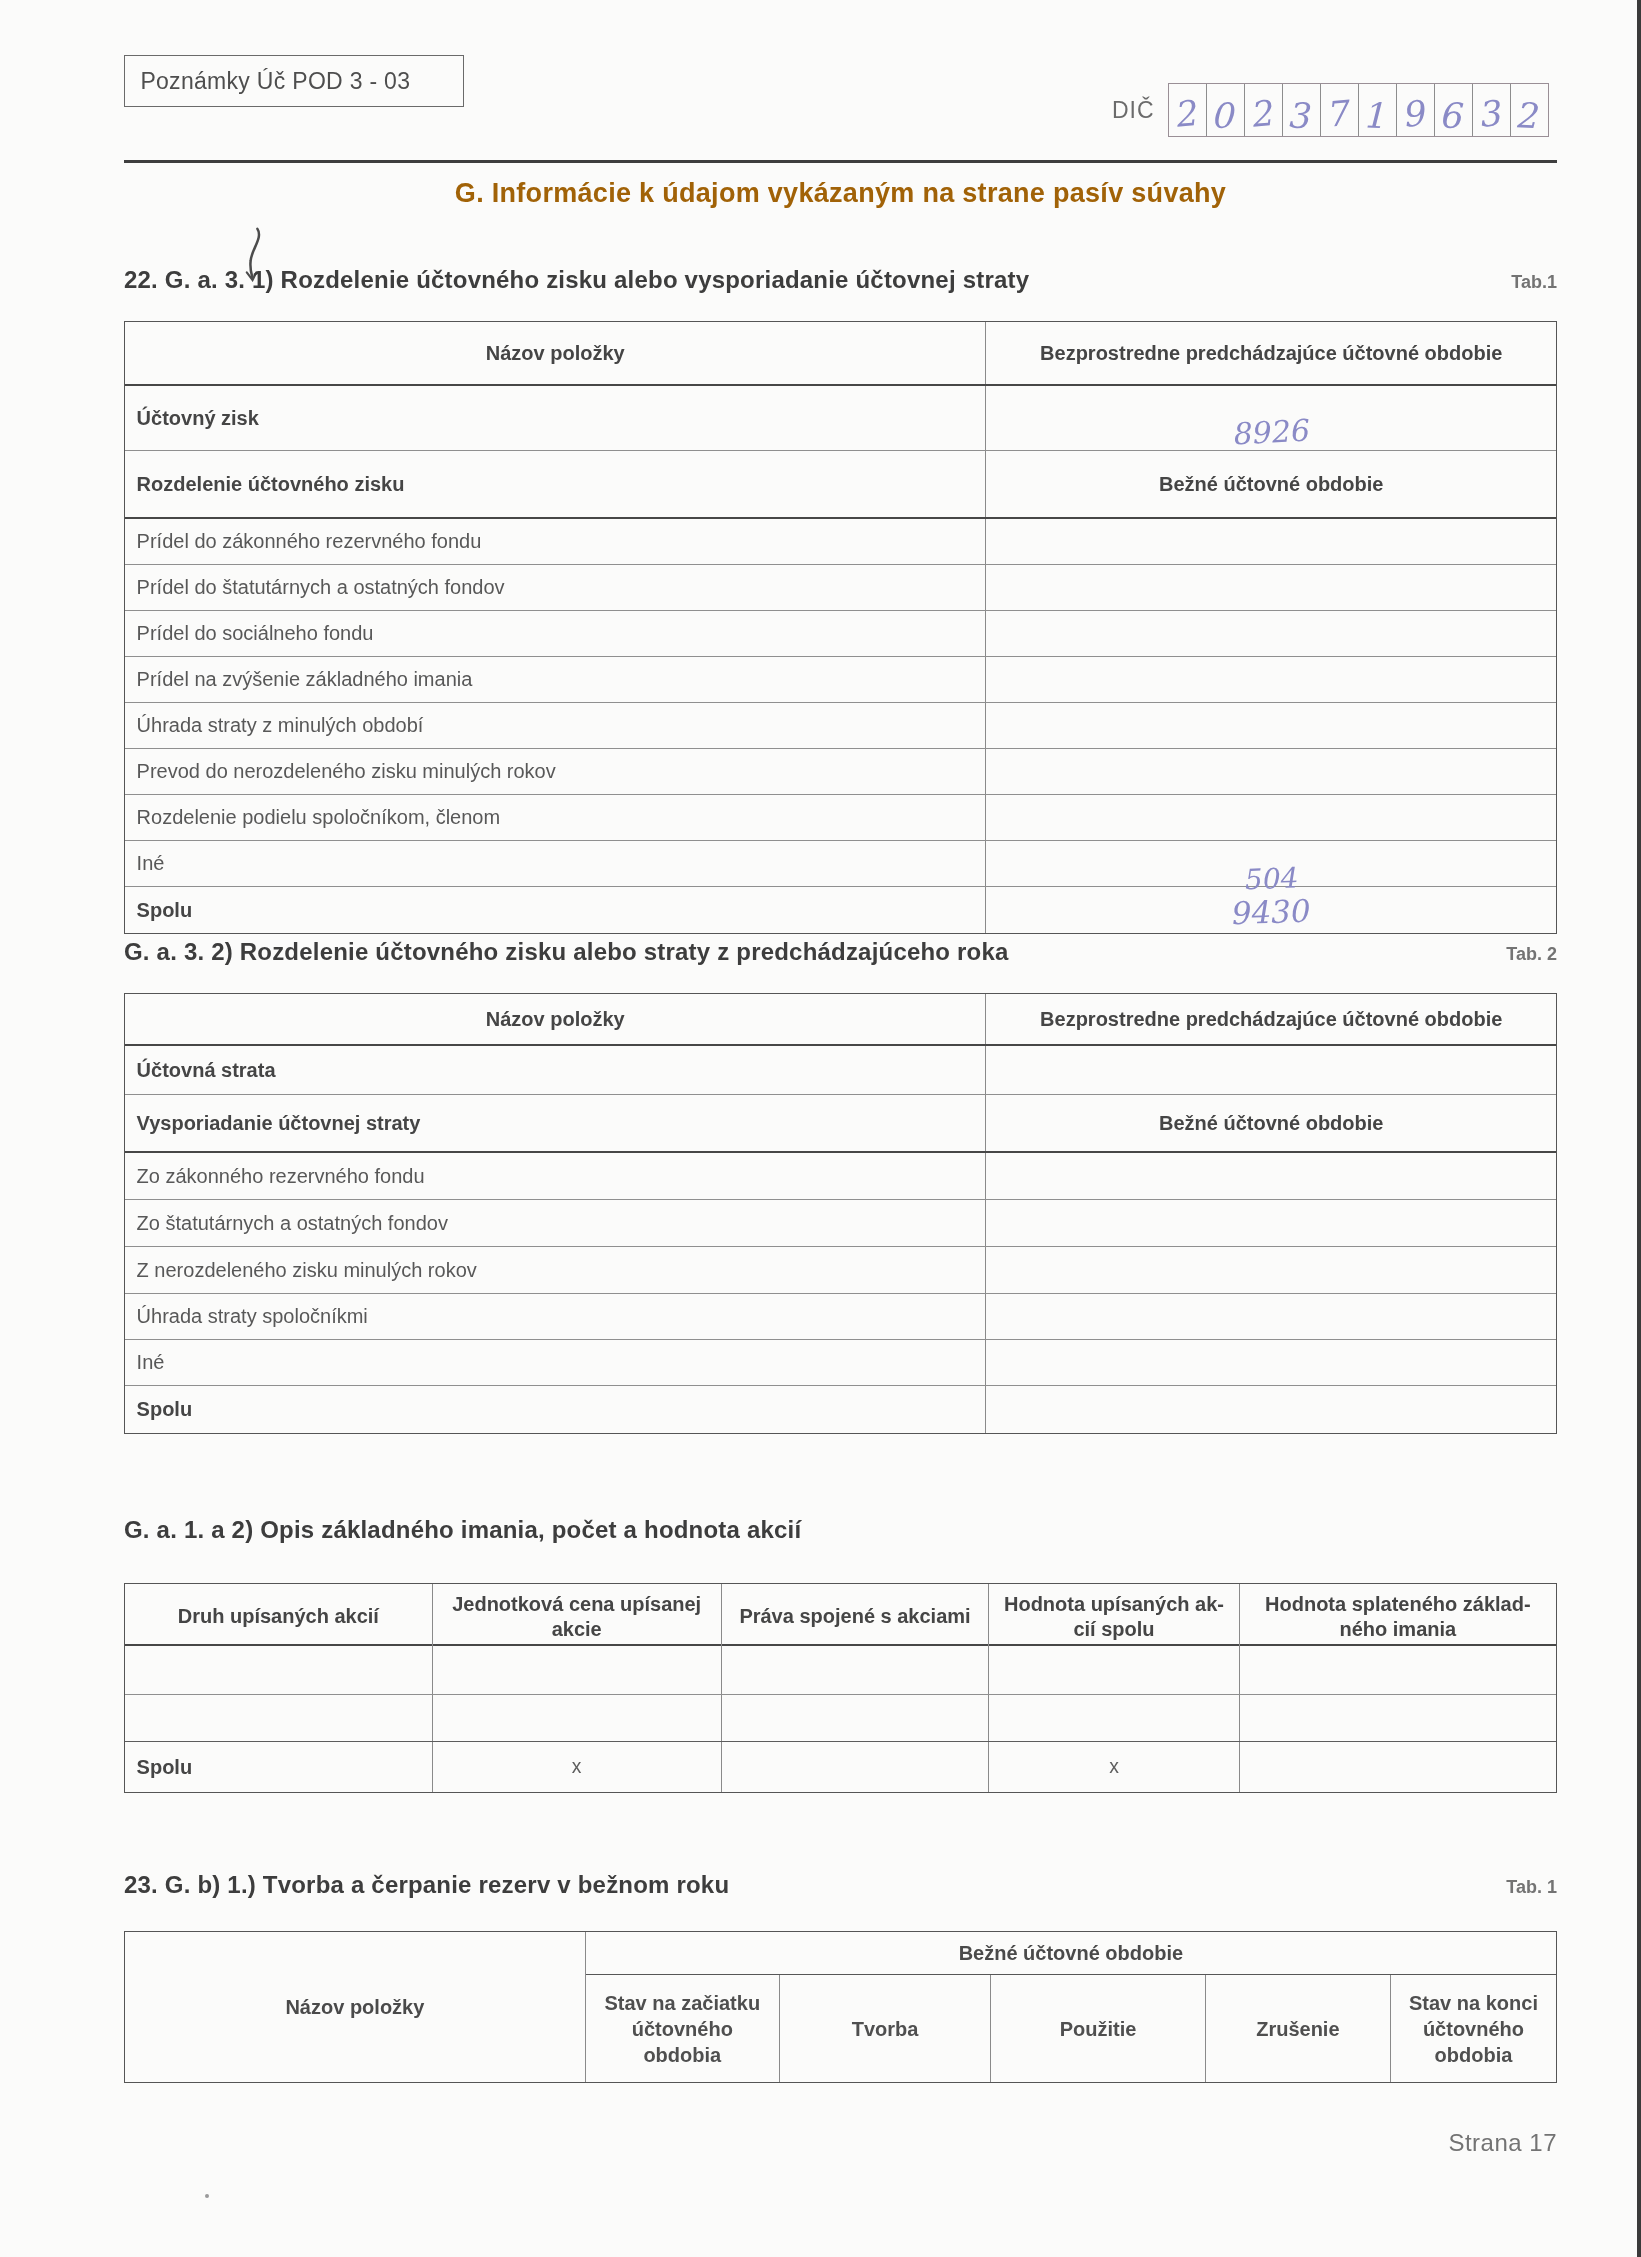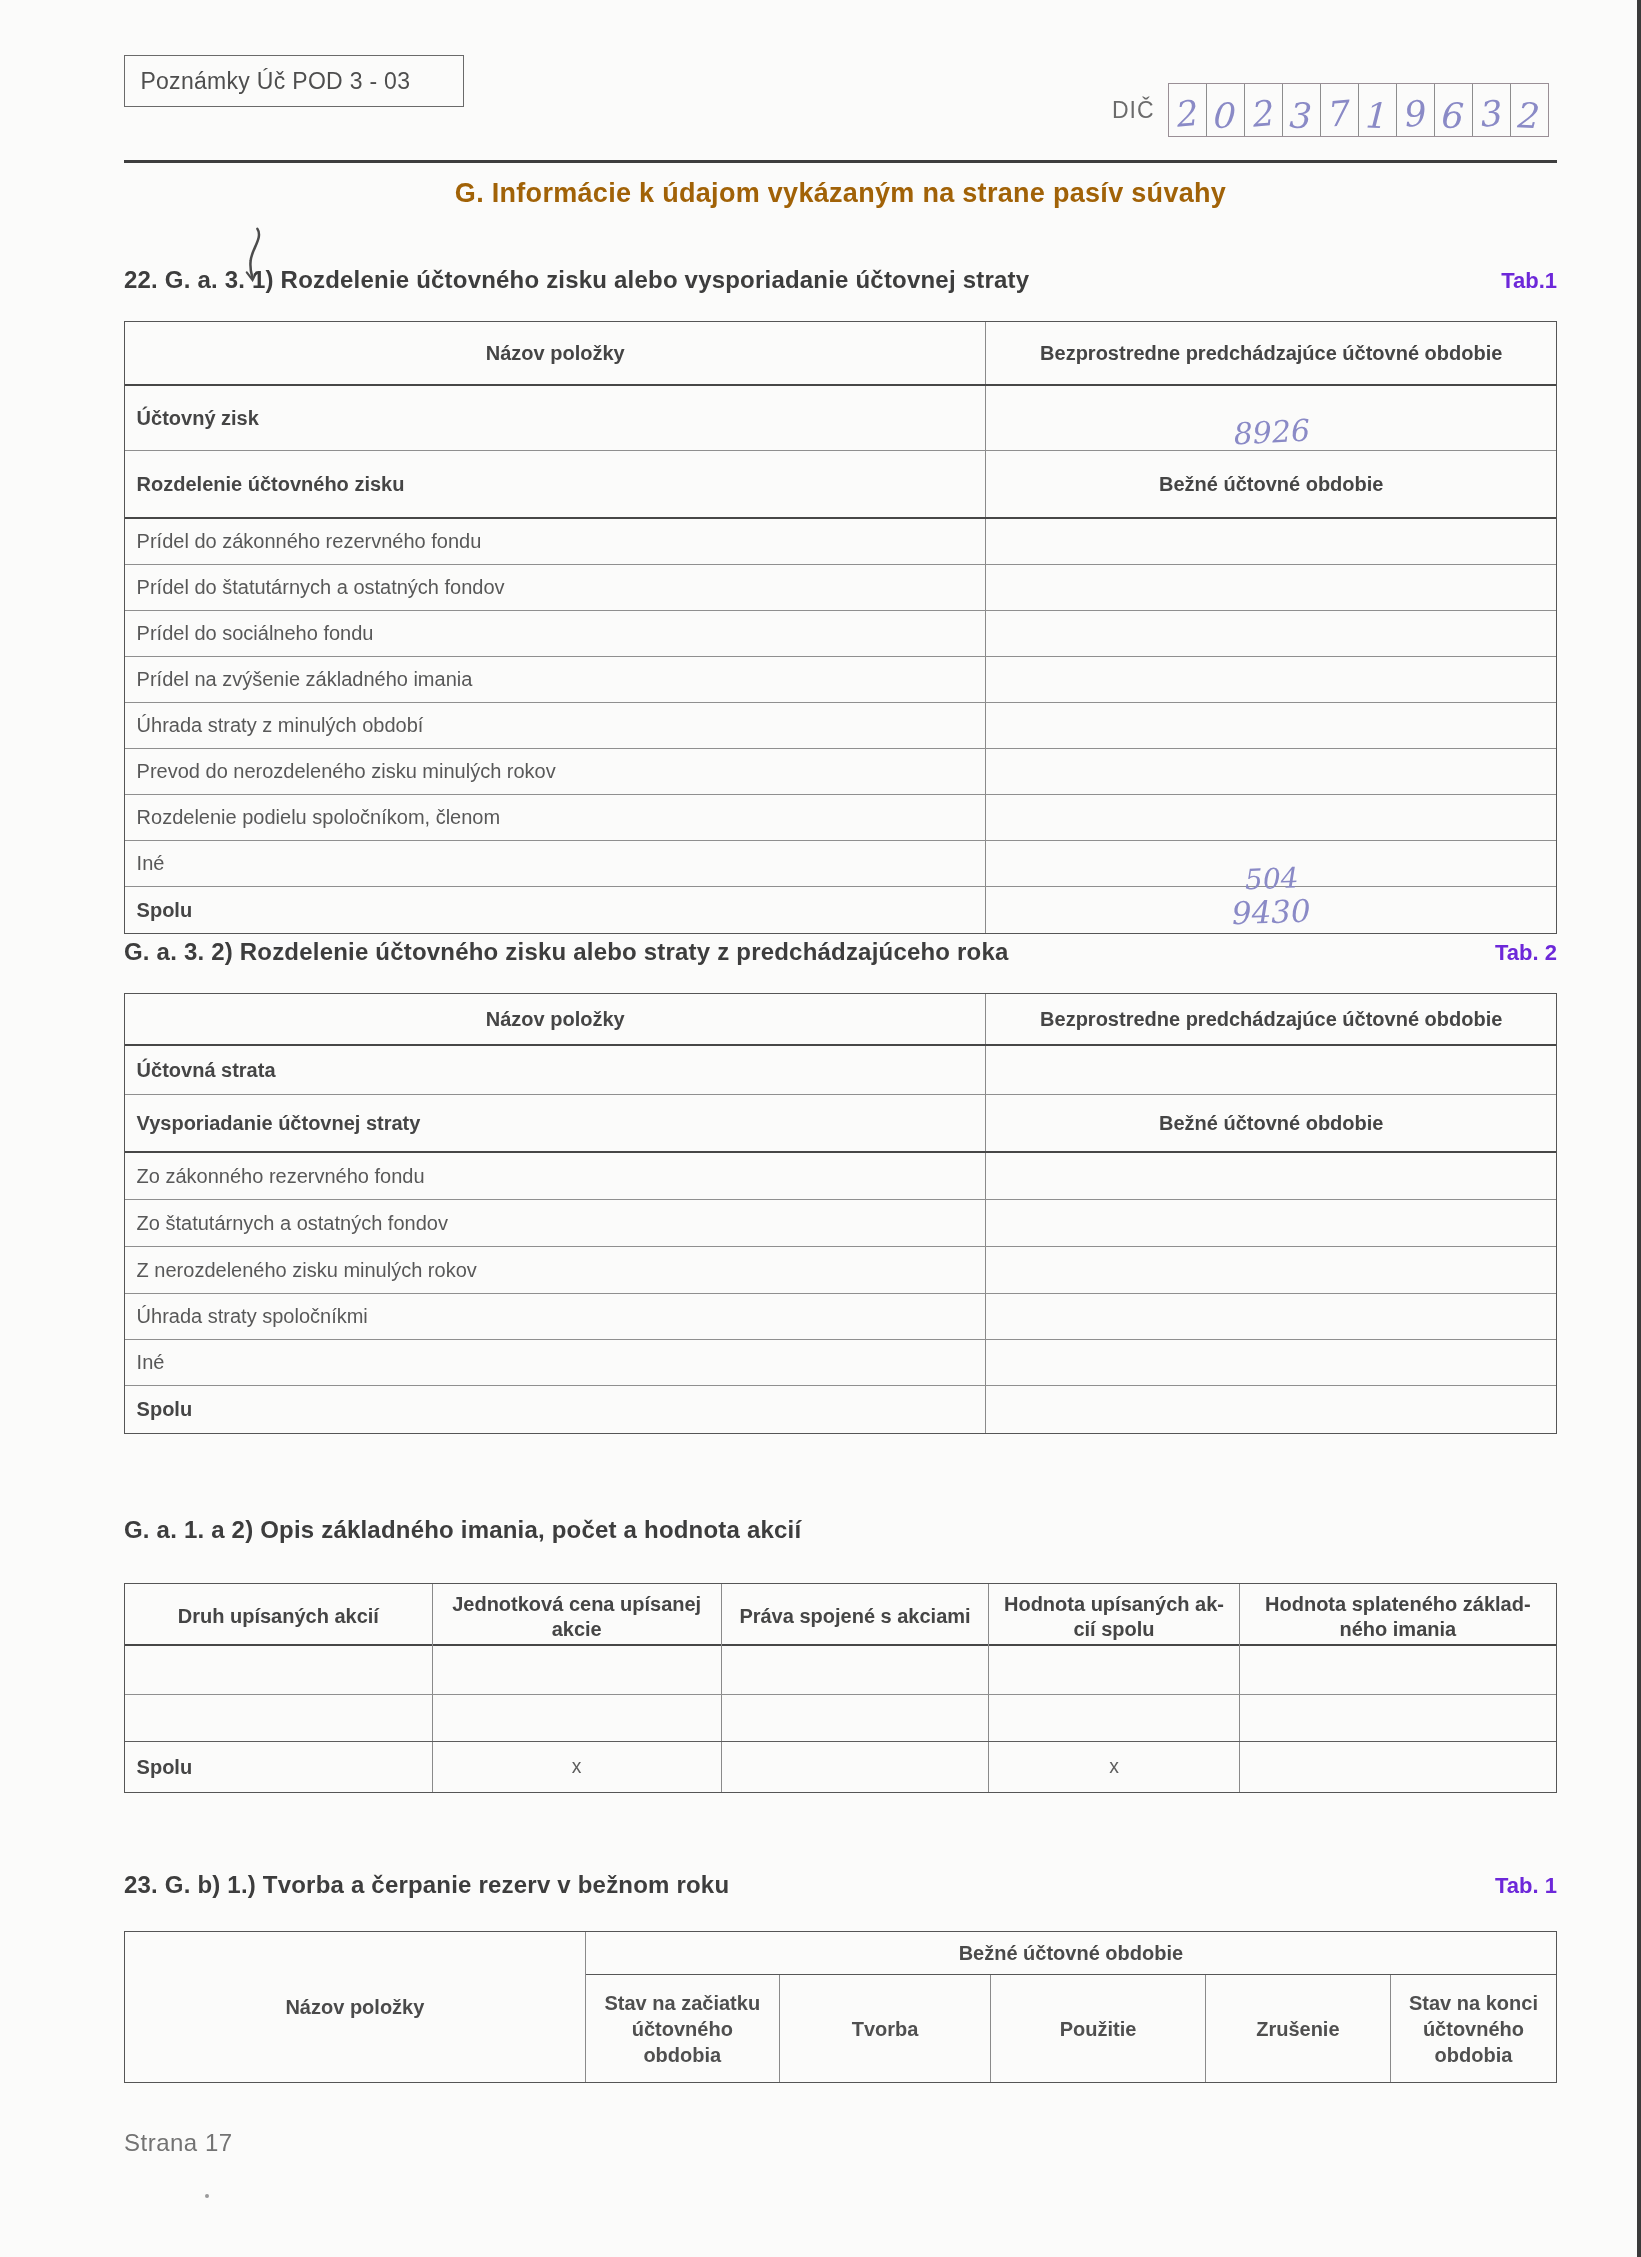--- a/index.html
+++ b/index.html
@@ -43,21 +43,21 @@
   }
 
   .checkmark{left:238px;top:226px;}
 
   
   .sec-row{
     left:124px;width:1433px;display:flex;
     justify-content:space-between;align-items:baseline;
   }
   .sec-heading{font-size:24px;font-weight:bold;color:#3d3d3d;letter-spacing:0.2px;}
-  .tab-label{font-size:22px;font-weight:bold;color:#6d28d9;}
+  .tab-label{font-size:18px;font-weight:bold;color:#737373;}
 
   
   .tbl{
     left:124px;width:1433px;box-sizing:border-box;
     border:1.9px solid #555;background:transparent;
   }
   .t-row{display:grid;border-bottom:1px solid #8f8f8f;}
   .t-row:last-child{border-bottom:none;}
   .t-row.thick{border-bottom:2.9px solid #474747;}
   .t-row.semithick{border-bottom:1.9px solid #5c5c5c;}
@@ -90,21 +90,21 @@
   .t4-right{display:flex;flex-direction:column;}
   .t4-band{
     height:43px;border-bottom:1.9px solid #565656;
     display:flex;align-items:center;justify-content:center;
     font-size:20px;font-weight:bold;color:#4a4a4a;box-sizing:border-box;
   }
   .t4-sub{flex:1;display:grid;grid-template-columns:20% 21.8% 22.1% 19.1% 17%;}
   .t4-sub .cell{justify-content:center;text-align:center;line-height:1.3;font-weight:bold;color:#4f4f4f;}
 
   .footer-page{
-    left:124px;top:2129px;width:1433px;text-align:left;
+    left:124px;top:2129px;width:1433px;text-align:right;
     font-size:24px;color:#737373;letter-spacing:0.5px;
   }
   .scan-edge{right:0;top:0;width:3.9px;height:2257px;background:#3a3a3a;}
   .scan-speck{left:205px;top:2194px;width:3.9px;height:3.9px;background:#9a9a9a;border-radius:50%;}
 </style>
 </head>
 <body>
 
 <div class="abs form-box">
   <span>Poznámky Úč POD 3 - 03</span>

